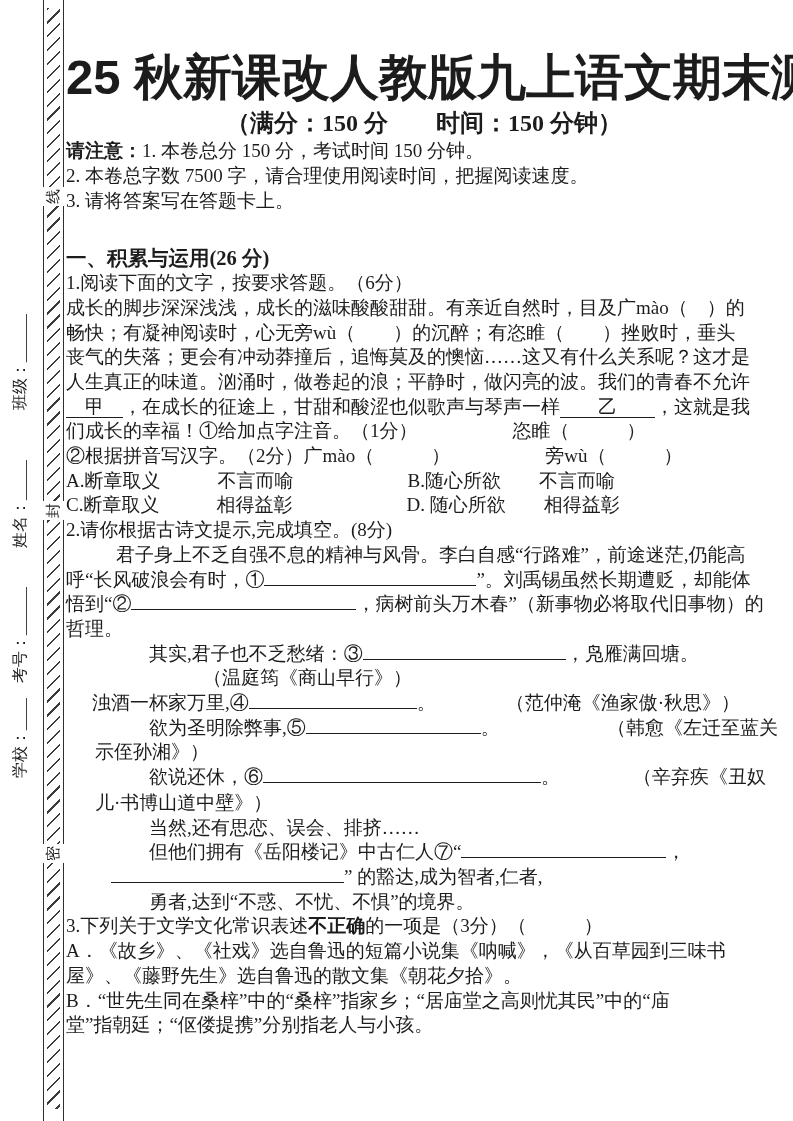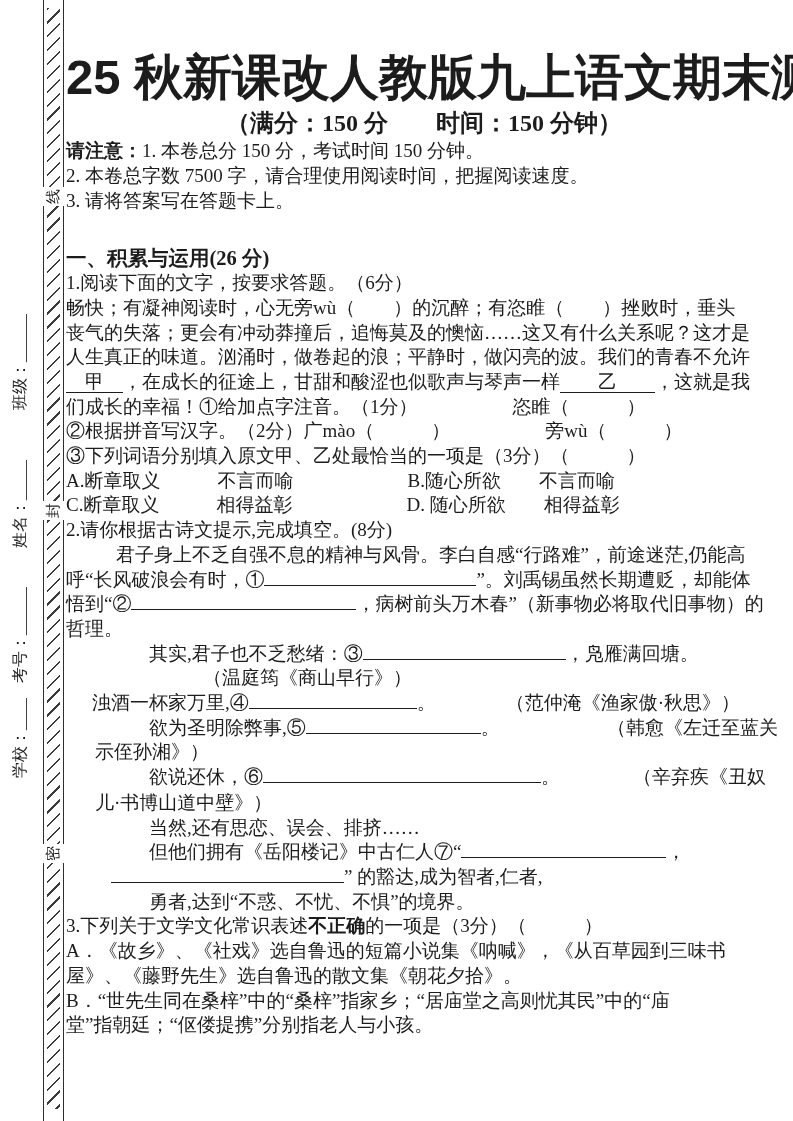--- a/index.html
+++ b/index.html
@@ -74,27 +74,27 @@
     <div class="title">25 秋新课改人教版九上语文期末测试卷</div>
     <div class="subtitle">（满分：150 分　　时间：150 分钟）</div>
     <div class="notices">
       <div class="notice"><b>请注意：</b><span>1. 本卷总分 150 分，考试时间 150 分钟。</span></div>
       <div class="notice">2. 本卷总字数 7500 字，请合理使用阅读时间，把握阅读速度。</div>
       <div class="notice">3. 请将答案写在答题卡上。</div>
     </div>
     <div id="body-lines">
         <div class="bline bheading"><span class="lmain"><span>一、积累与运用(26 分)</span></span></div>
         <div class="bline"><span class="lmain"><span>1.阅读下面的文字，按要求答题。（6分）</span></span></div>
+        <div class="bline"><span class="lmain"><span>成长的脚步深深浅浅，成长的滋味酸酸甜甜。有亲近自然时，目及广mào（　）的</span></span></div>
         <div class="bline"><span class="lmain"><span>畅快；有凝神阅读时，心无旁wù（　　）的沉醉；有恣睢（　　）挫败时，垂头</span></span></div>
         <div class="bline"><span class="lmain"><span>丧气的失落；更会有冲动莽撞后，追悔莫及的懊恼……这又有什么关系呢？这才是</span></span></div>
         <div class="bline"><span class="lmain"><span>人生真正的味道。汹涌时，做卷起的浪；平静时，做闪亮的波。我们的青春不允许</span></span></div>
         <div class="bline"><span class="lmain"><span class="ul">　甲　</span><span>，在成长的征途上，甘甜和酸涩也似歌声与琴声一样</span><span class="ul">　　乙　　</span><span>，这就是我</span></span></div>
         <div class="bline"><span class="lmain"><span>们成长的幸福！①给加点字注音。（1分）　　　　　恣睢（　　　）</span></span></div>
         <div class="bline"><span class="lmain"><span>②根据拼音写汉字。（2分）广mào（　　　）　　　　　旁wù（　　　）</span></span></div>
-        <div class="bline"><span class="lmain"><span>③下列词语分别填入原文甲、乙处最恰当的一项是（3分）（　　　）</span></span></div>
         <div class="bline"><span class="lmain"><span>A.断章取义　　　不言而喻　　　　　　B.随心所欲　　不言而喻</span></span></div>
         <div class="bline"><span class="lmain"><span>C.断章取义　　　相得益彰　　　　　　D. 随心所欲　　相得益彰</span></span></div>
         <div class="bline"><span class="lmain"><span>2.请你根据古诗文提示,完成填空。(8分)</span></span></div>
         <div class="bline" style="padding-left: 50px;"><span class="lmain"><span>君子身上不乏自强不息的精神与风骨。李白自感“行路难”，前途迷茫,仍能高</span></span></div>
         <div class="bline"><span class="lmain"><span>呼“长风破浪会有时，①</span><span class="blank" style="width: 212px;"></span><span>”。刘禹锡虽然长期遭贬，却能体</span></span></div>
         <div class="bline"><span class="lmain"><span>悟到“②</span><span class="blank" style="width: 225px;"></span><span>，病树前头万木春”（新事物必将取代旧事物）的</span></span></div>
         <div class="bline"><span class="lmain"><span>哲理。</span></span></div>
         <div class="bline" style="padding-left: 83px;"><span class="lmain"><span>其实,君子也不乏愁绪：③</span><span class="blank" style="width: 203px;"></span><span>，凫雁满回塘。</span></span></div>
         <div class="bline" style="padding-left: 137px; text-align: right;"><span class="lmain"><span>（温庭筠《商山早行》）</span></span></div>
         <div class="bline" style="padding-left: 26px;"><span class="lmain"><span>浊酒一杯家万里,④</span><span class="blank" style="width: 168px;"></span><span>。</span></span><span class="rcite" style="margin-right: 42px;">（范仲淹《渔家傲·秋思》）</span></div>

